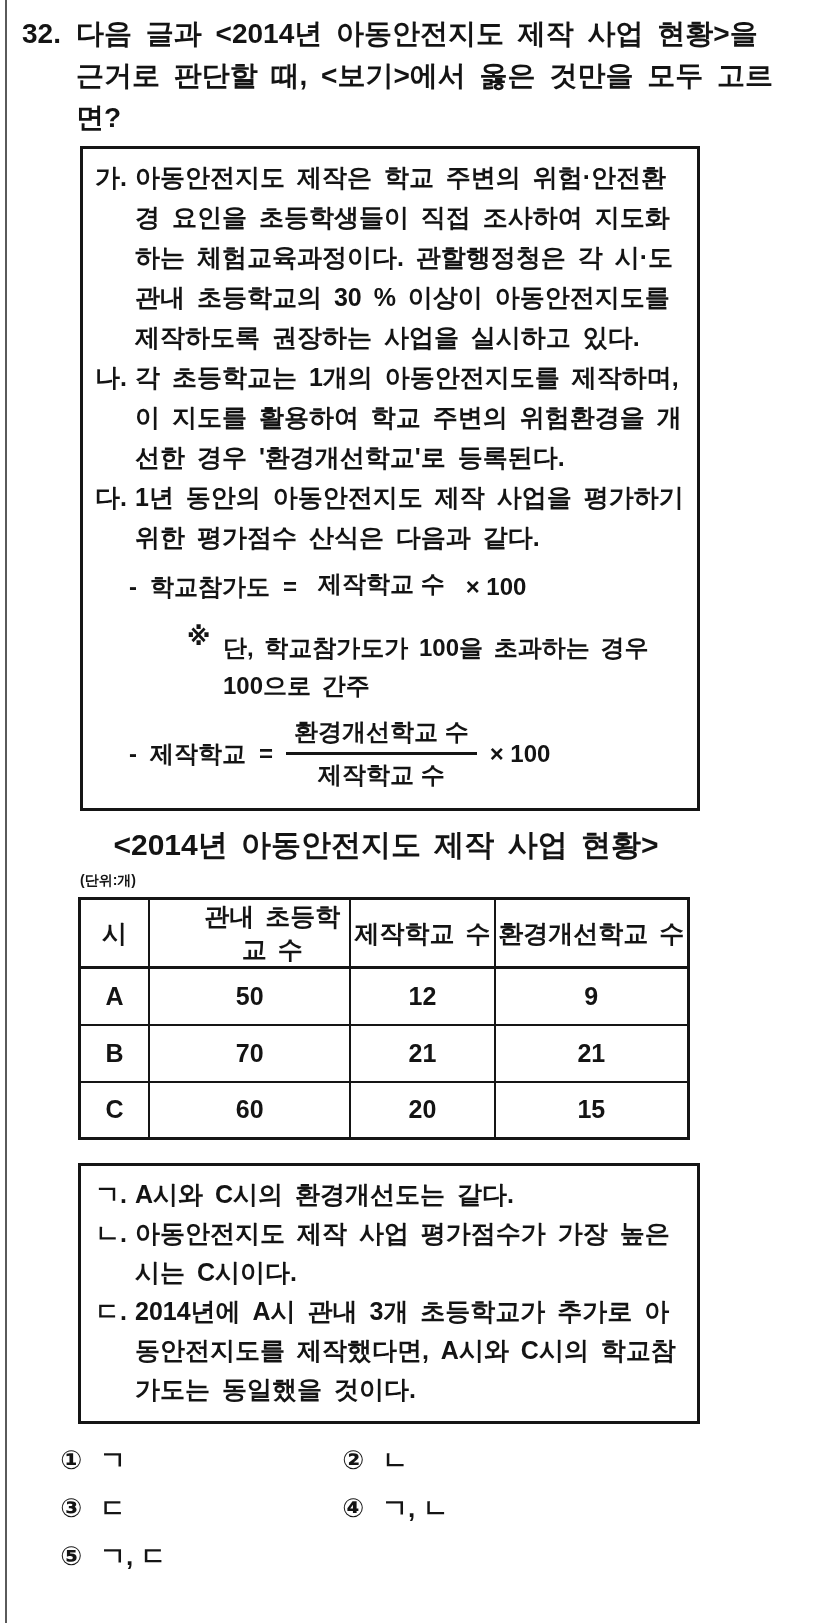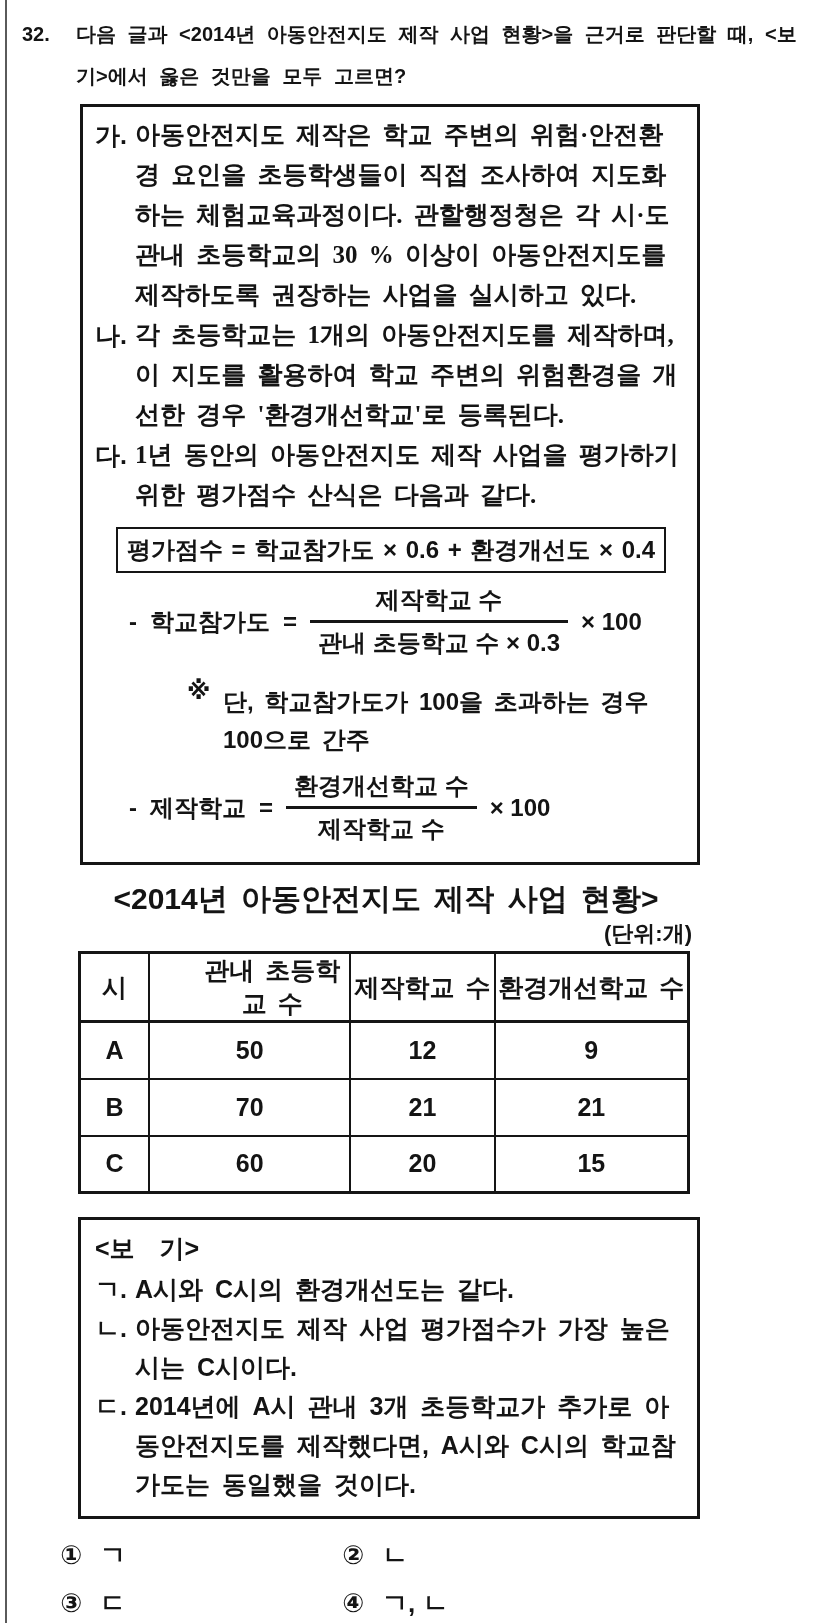--- a/index.html
+++ b/index.html
@@ -5,51 +5,51 @@
   * { margin:0; padding:0; box-sizing:border-box; }
   html,body { background:#fff; }
   body {
     width:826px; height:1623px; overflow:hidden; position:relative;
     font-family:"Liberation Sans","DejaVu Sans",sans-serif;
     color:#141414; font-weight:600;
   }
   .col-rule { position:absolute; left:5px; top:0; width:2px; height:100%; background:#5a5a5a; }
 
   
-  .q-header { display:flex; margin:13px 0 0 22px; width:776px; font-size:20px; line-height:42px;justify-content:flex-end; }
+  .q-header { display:flex; margin:13px 0 0 22px; width:776px; font-size:28px; line-height:42px;justify-content:flex-end; }
   .q-num { flex:none; width:54px; }
   .q-text { flex:1; word-spacing:6px; }
 
   
   .passage-box {
     margin:7px 0 0 80px; width:620px; border:3px solid #151515;
     padding:8px 10px 12px 12px; font-size:25px; line-height:40px;
   }
   .p-item { display:flex; }
   .p-label { flex:none; width:40px; }
-  .p-text { flex:1; word-spacing:5px;font-family:Liberation Serif, serif; }
+  .p-text { flex:1; word-spacing:5px; }
 
   .formula-box {
     border:2px solid #151515; width:fit-content;
     margin:12px auto 10px auto; padding:3px 9px; font-size:24px; line-height:36px;
     word-spacing:2px;
   }
 
   .frac-row { display:flex; align-items:center; gap:13px; font-size:24px; line-height:30px; margin:12px 0 6px 34px; }
   .frac { text-align:center; }
   .frac-num { padding:0 8px 5px 8px; }
   .frac-den { border-top:3px solid #151515; padding:5px 8px 0 8px; }
 
   .note { display:flex; margin:14px 0 2px 92px; width:500px; font-size:24px; line-height:38px; }
   .note-marker { flex:none; width:36px; }
   .note-text { flex:1; word-spacing:4px;margin-top:11px; }
 
   
   .table-title { margin:18px 0 0 80px; width:612px; text-align:center; font-size:30px; line-height:32px; word-spacing:5px; }
-  .table-unit { margin:6px 0 4px 80px; width:612px; text-align:right; font-size:22px; line-height:26px; }
+  .table-unit { margin:6px 0 4px 80px; width:612px; text-align:left; font-size:14px; line-height:26px; }
   table.status { border-collapse:collapse; margin-left:78px; width:612px; font-size:25px; border:3px solid #151515; }
   table.status th, table.status td { border:2px solid #151515; text-align:center; font-weight:600; }
   table.status th { height:53px; border-bottom:3px solid #151515; word-spacing:4px; }
   table.status td { height:57px; }
   .c-city { width:70px; } .c-elem { width:202px;padding-left:45px; } .c-made { width:145px; } .c-impr { width:195px; }
 
   
   .bogi-box {
     margin:23px 0 0 78px; width:622px; border:3px solid #151515;
     padding:9px 14px 12px 14px; font-size:25px; line-height:39px;
@@ -84,29 +84,27 @@
   </div>
   <div class="p-item">
     <span class="p-label">나.</span>
     <span class="p-text">각 초등학교는 1개의 아동안전지도를 제작하며, 이 지도를 활용하여 학교 주변의 위험환경을 개선한 경우 '환경개선학교'로 등록된다.</span>
   </div>
   <div class="p-item">
     <span class="p-label">다.</span>
     <span class="p-text">1년 동안의 아동안전지도 제작 사업을 평가하기 위한 평가점수 산식은 다음과 같다.</span>
   </div>
 
-  <div class="formula-box">평가점수 = 학교참가도 × 0.6 + 환경개선도 × 0.4</div>
 
   <div class="frac-row">
     <span>-</span>
     <span>학교참가도</span>
     <span>=</span>
     <span class="frac">
       <span class="frac-num" style="display:block;">제작학교 수</span>
-      <span class="frac-den" style="display:block;">관내 초등학교 수 × 0.3</span>
     </span>
     <span>× 100</span>
   </div>
 
   <div class="note">
     <span class="note-marker">※</span>
     <span class="note-text">단, 학교참가도가 100을 초과하는 경우 100으로 간주</span>
   </div>
 
   <div class="frac-row">
@@ -149,21 +147,20 @@
     <tr>
       <td>C</td>
       <td>60</td>
       <td>20</td>
       <td>15</td>
     </tr>
   </tbody>
 </table>
 
 <div class="bogi-box">
-  <div class="bogi-title">&lt;보　기&gt;</div>
   <div class="b-item">
     <span class="b-label">ㄱ.</span>
     <span class="b-text">A시와 C시의 환경개선도는 같다.</span>
   </div>
   <div class="b-item">
     <span class="b-label">ㄴ.</span>
     <span class="b-text">아동안전지도 제작 사업 평가점수가 가장 높은 시는 C시이다.</span>
   </div>
   <div class="b-item">
     <span class="b-label">ㄷ.</span>

